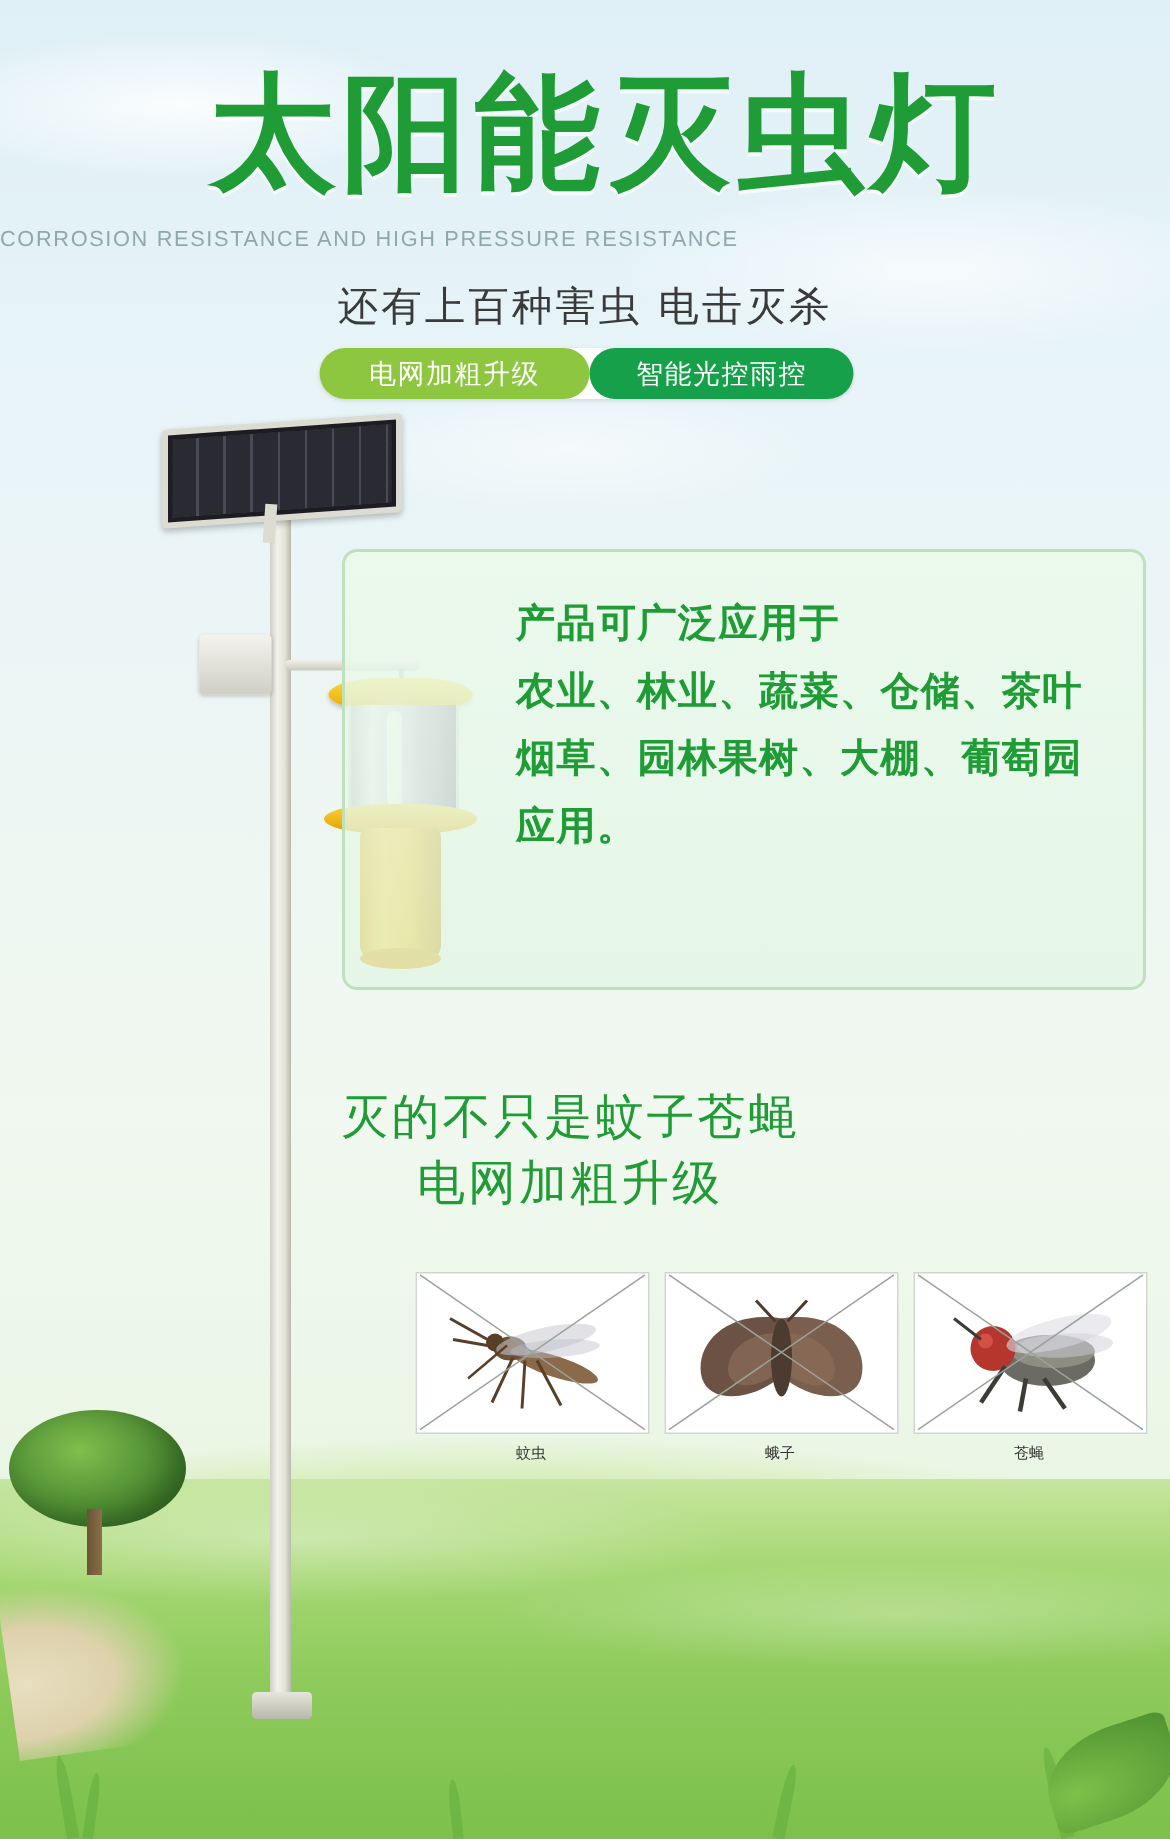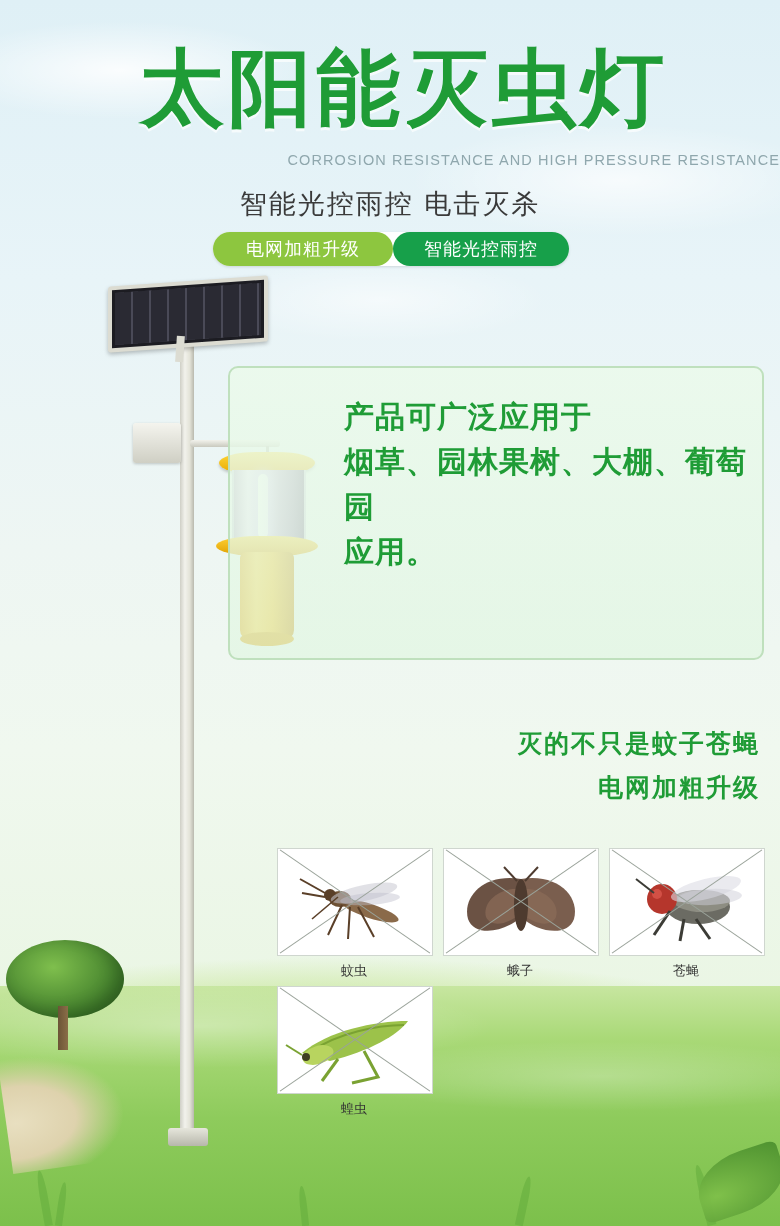--- a/index.html
+++ b/index.html
@@ -44,21 +44,21 @@
   
   .title-main{
     position:absolute;left:0;top:46px;width:780px;text-align:center;
     font-size:84px;line-height:1;font-weight:bold;color:#1f9c36;
     letter-spacing:4px;
     text-shadow:0 3px 0 rgba(255,255,255,.65);
     font-family:"DejaVu Sans",sans-serif;
     padding-left:14px;
   }
   .title-en{
-    position:absolute;left:0;top:152px;width:780px;text-align:right;
+    position:absolute;left:0;top:152px;width:780px;text-align:left;
     font-size:14.5px;letter-spacing:1.1px;color:#8fa7ad;
   }
   .title-sub{
     position:absolute;left:0;top:186px;width:780px;text-align:center;
     font-size:27px;color:#3a3a3a;letter-spacing:2px;
     font-family:"DejaVu Sans",sans-serif;
   }
   .pill-wrap{
     position:absolute;left:213px;top:232px;width:356px;height:34px;
     border-radius:17px;background:#ffffff;
@@ -154,47 +154,47 @@
   }
 
   
   .app-box{
     position:absolute;left:228px;top:366px;width:532px;height:290px;
     border:2px solid #bfe0bd;border-radius:10px;
     background:linear-gradient(180deg,rgba(235,250,235,.86),rgba(225,246,226,.72));
   }
   .app-text{
     position:absolute;left:344px;top:394px;width:410px;
-    font-size:30px;line-height:45px;color:#1f9c36;font-weight:bold;
+    font-size:26px;line-height:45px;color:#1f9c36;font-weight:bold;
     letter-spacing:1px;font-family:"DejaVu Sans",sans-serif;
   }
 
   
   .pest-head{
-    position:absolute;left:0;top:722px;width:760px;text-align:right;
-    font-size:25px;line-height:44px;color:#1f9c36;font-weight:bold;
+    position:absolute;left:0;top:722px;width:760px;text-align:center;
+    font-size:32px;line-height:44px;color:#1f9c36;font-weight:normal;
     letter-spacing:2px;font-family:"DejaVu Sans",sans-serif;
   }
   .grid{
     position:absolute;left:277px;top:848px;width:486px;
   }
   .grid-row{display:flex;gap:12px;margin-bottom:6px;}
   .cell{width:154px;}
   .thumb{
     position:relative;width:154px;height:106px;background:#fff;
     border:1px solid #cfd6cf;overflow:hidden;
   }
   .thumb .x1,.thumb .x2{
     position:absolute;left:-14px;top:52px;width:182px;height:1px;background:#9aa39a;
     transform-origin:center;
   }
   .thumb .x1{transform:rotate(34.5deg);}
   .thumb .x2{transform:rotate(-34.5deg);}
   .cap{
-    text-align:center;font-size:13px;color:#333;margin-top:6px;
+    text-align:center;font-size:10px;color:#333;margin-top:6px;
     font-family:"DejaVu Sans",sans-serif;
   }
   .bugsvg{position:absolute;left:0;top:0;width:154px;height:106px;}
   .leaf{
     position:absolute;right:-6px;bottom:14px;width:90px;height:60px;
     background:radial-gradient(ellipse at 20% 60%,#7fc04a,#4b8f2e);
     border-radius:60% 10% 60% 10%;transform:rotate(-18deg);opacity:.95;
   }
 </style>
 </head>
@@ -210,21 +210,21 @@
   <div class="grass-blade" style="left:40px;width:8px;height:56px;transform:rotate(-10deg)"></div>
   <div class="grass-blade" style="left:58px;width:7px;height:44px;transform:rotate(8deg)"></div>
   <div class="grass-blade" style="left:300px;width:7px;height:40px;transform:rotate(-6deg)"></div>
   <div class="grass-blade" style="left:520px;width:8px;height:50px;transform:rotate(12deg)"></div>
   <div class="grass-blade" style="left:700px;width:9px;height:62px;transform:rotate(-14deg)"></div>
 </div>
 <div class="leaf"></div>
 
 <div class="title-main">太阳能灭虫灯</div>
 <div class="title-en">CORROSION RESISTANCE AND HIGH PRESSURE RESISTANCE</div>
-<div class="title-sub">智能光控雨控  电击灭杀</div>
+<div class="title-sub">还有上百种害虫  电击灭杀</div>
 
 <div class="pill-wrap">
   <div class="pill pill-a">电网加粗升级</div>
   <div class="pill pill-b">智能光控雨控</div>
 </div>
 
 <div>
   <div class="pole"></div>
   <div class="pole-base"></div>
   <div class="panel">
@@ -242,20 +242,21 @@
 </div>
 
 <div class="tree">
   <div class="tree-crown"></div>
   <div class="tree-trunk"></div>
 </div>
 
 <div class="app-box"></div>
 <div class="app-text">
   <div>产品可广泛应用于</div>
+  <div>农业、林业、蔬菜、仓储、茶叶</div>
   <div>烟草、园林果树、大棚、葡萄园</div>
   <div>应用。</div>
 </div>
 
 <div class="pest-head">
   <div>灭的不只是蚊子苍蝇</div>
   <div>电网加粗升级</div>
 </div>
 
 <div class="grid">
@@ -316,33 +317,17 @@
         <div class="x1"></div>
         <div class="x2"></div>
       </div>
       <div class="cap">苍蝇</div>
     </div>
 
   </div>
 
   <div class="grid-row">
 
-    <div class="cell">
-      <div class="thumb">
-        <svg class="bugsvg" viewBox="0 0 154 106">
-          <path d="M24 66 C50 44 96 34 130 34 C120 48 92 64 52 74 Z" fill="#9cc24a"></path>
-          <path d="M34 64 C60 46 100 38 126 38" stroke="#7aa232" stroke-width="2" fill="none"></path>
-          <ellipse cx="40" cy="68" rx="16" ry="9" fill="#b8d45f" transform="rotate(-18 40 68)"></ellipse>
-          <circle cx="28" cy="70" r="4" fill="#3f3f22"></circle>
-          <path d="M24 68 L8 58" stroke="#7aa232" stroke-width="2"></path>
-          <path d="M60 72 L44 94" stroke="#7aa232" stroke-width="3"></path>
-          <path d="M86 64 L100 90 L74 96" stroke="#7aa232" stroke-width="3" fill="none"></path>
-        </svg>
-        <div class="x1"></div>
-        <div class="x2"></div>
-      </div>
-      <div class="cap">蝗虫</div>
-    </div>
 
 
 
   </div>
 </div>
 
 </body></html>

